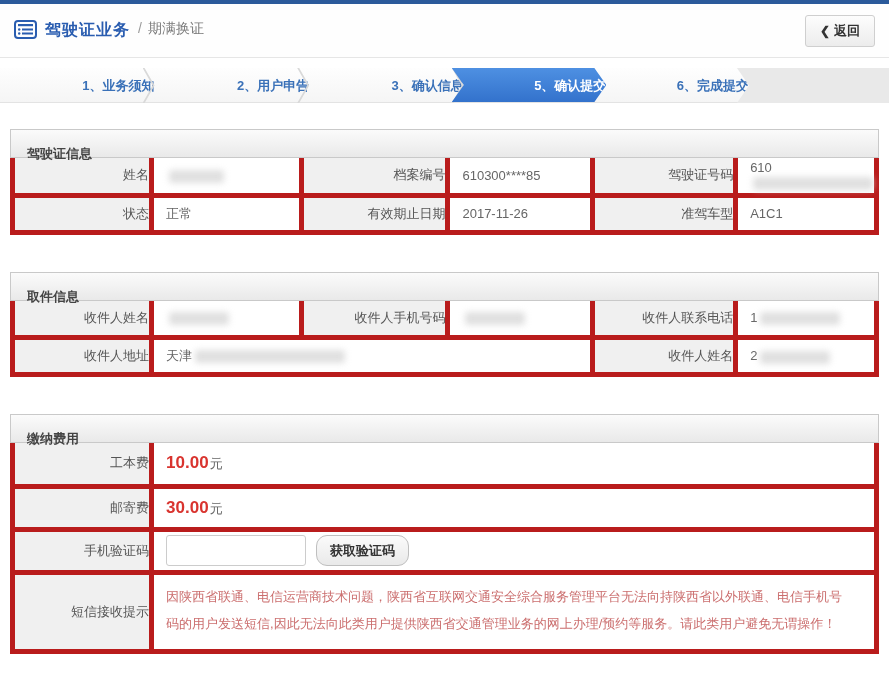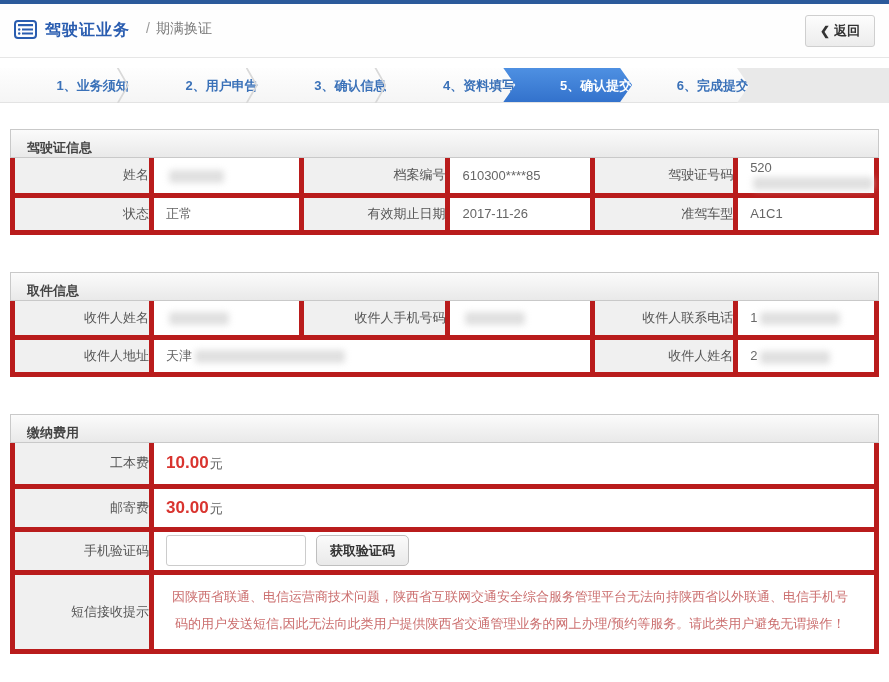--- a/index.html
+++ b/index.html
@@ -12,21 +12,21 @@
   .topbar { height:4px; background:#2b5a9b; }
 
   
   .header {
     height:54px; display:flex; align-items:center;
     padding:0 14px; background:#fefefe; border-bottom:1px solid #e6e6e6;
   }
   .header-title-wrap { display:flex; align-items:flex-start; flex:1; }
   .doc-icon { width:23px; height:19px; margin-right:8px; display:block; }
   .page-title { color:#2a5db0; font-size:16px; font-weight:bold; letter-spacing:1px; }
-  .page-subtitle { color:#7a7a7a; font-size:14px; margin-left:16px; }
+  .page-subtitle { color:#7a7a7a; font-size:14px; margin-left:8px; }
   .page-subtitle .sep { margin-right:6px; color:#9a9a9a; }
   .btn-back {
     display:inline-flex; align-items:center; gap:4px;
     padding:6px 14px; font-size:13px; font-weight:bold; color:#333;
     background:linear-gradient(#fdfdfd,#ececec);
     border:1px solid #cfcfcf; border-radius:3px; cursor:pointer;
   }
   .btn-back .back-icon { font-size:12px; font-weight:bold; }
 
   
@@ -54,21 +54,21 @@
     width:152px; height:35px; margin-left:-12px; z-index:2; position:relative;
     background:#e9e9e9;
     clip-path:polygon(0 0, 100% 0, 100% 100%, 0 100%, 12px 50%);
   }
 
   
   .section { margin:0 10px; }
   .section.first { margin-top:26px; }
   .section + .section { margin-top:37px; }
   .section-header {
-    height:29px; line-height:28px; padding:4px 16px;
+    height:29px; line-height:28px; padding:10px 16px;
     background:linear-gradient(#fbfbfb,#e9e9e9);
     border:1px solid #c9c9c9; font-weight:bold; color:#444; font-size:13px;
   }
   table.info { width:100%; border-collapse:collapse; table-layout:fixed; }
   table.info td { border:5px solid #b91c1c; height:37px; font-size:13px; }
   table.info tr:first-child td { border-top:none; }
   td.lbl { background:#f0f0f0; text-align:right; color:#555; }
   td.val { background:#fff; text-align:left; padding-left:12px; color:#666; }
 
   table.fees td { height:43px; }
@@ -77,24 +77,24 @@
   .fee-unit { color:#666; font-size:13px; margin-left:1px; }
 
   .captcha-wrap { display:flex; align-items:center; gap:10px; }
   .captcha-input {
     width:140px; height:31px; border:1px solid #ccc; border-radius:3px;
     padding:0 8px; font-size:13px; color:#333; background:#fff; outline:none;
   }
   .btn-captcha {
     height:31px; padding:0 13px; font-size:13px; color:#333; font-weight:bold;
     background:linear-gradient(#fbfbfb,#e9e9e9); border:1px solid #bfbfbf;
-    border-radius:5px; cursor:pointer;
-  }
-
-  td.notice-cell { padding:8px 20px 12px 12px; height:68px;text-align:center; }
+    border-radius:11px; cursor:pointer;
+  }
+
+  td.notice-cell { padding:8px 20px 12px 12px; height:68px; }
   .notice-text { color:#cb6e6e; font-size:13px; line-height:27px; }
 
   
   .redact {
     display:inline-block; height:13px; border-radius:3px; vertical-align:middle;
     background:#d8d8d8; filter:blur(3px); opacity:0.8; margin-left:3px;
   }
   .w55{width:55px;} .w60{width:60px;} .w70{width:70px;} .w80{width:80px;} .w120{width:120px;} .w150{width:150px;}
 
   
@@ -133,21 +133,20 @@
   </button>
 </div>
 
 <div class="steps">
   <div class="step">1、业务须知</div>
   <div class="step-sep"></div>
   <div class="step">2、用户申告</div>
   <div class="step-sep"></div>
   <div class="step">3、确认信息</div>
   <div class="step-sep"></div>
-  <div class="step">4、资料填写</div>
   <div class="step-sep hidden"></div>
   <div class="step active">5、确认提交</div>
   <div class="step-sep hidden"></div>
   <div class="step">6、完成提交</div>
   <div class="step-filler"></div>
 </div>
 
 <div class="section first">
   <div class="section-header">驾驶证信息</div>
   <table class="info">
@@ -159,21 +158,21 @@
         <col style="width:16.6%">
         <col style="width:16.3%">
     </colgroup>
     <tbody>
         <tr>
       <td class="lbl">姓名</td>
       <td class="val"><span></span><span class="redact w55"></span></td>
       <td class="lbl">档案编号</td>
       <td class="val">610300****85</td>
       <td class="lbl">驾驶证号码</td>
-      <td class="val"><span>520</span><span class="redact w120"></span></td>
+      <td class="val"><span>610</span><span class="redact w120"></span></td>
     </tr>
     <tr>
       <td class="lbl">状态</td>
       <td class="val">正常</td>
       <td class="lbl">有效期止日期</td>
       <td class="val">2017-11-26</td>
       <td class="lbl">准驾车型</td>
       <td class="val">A1C1</td>
     </tr>
   </tbody>

